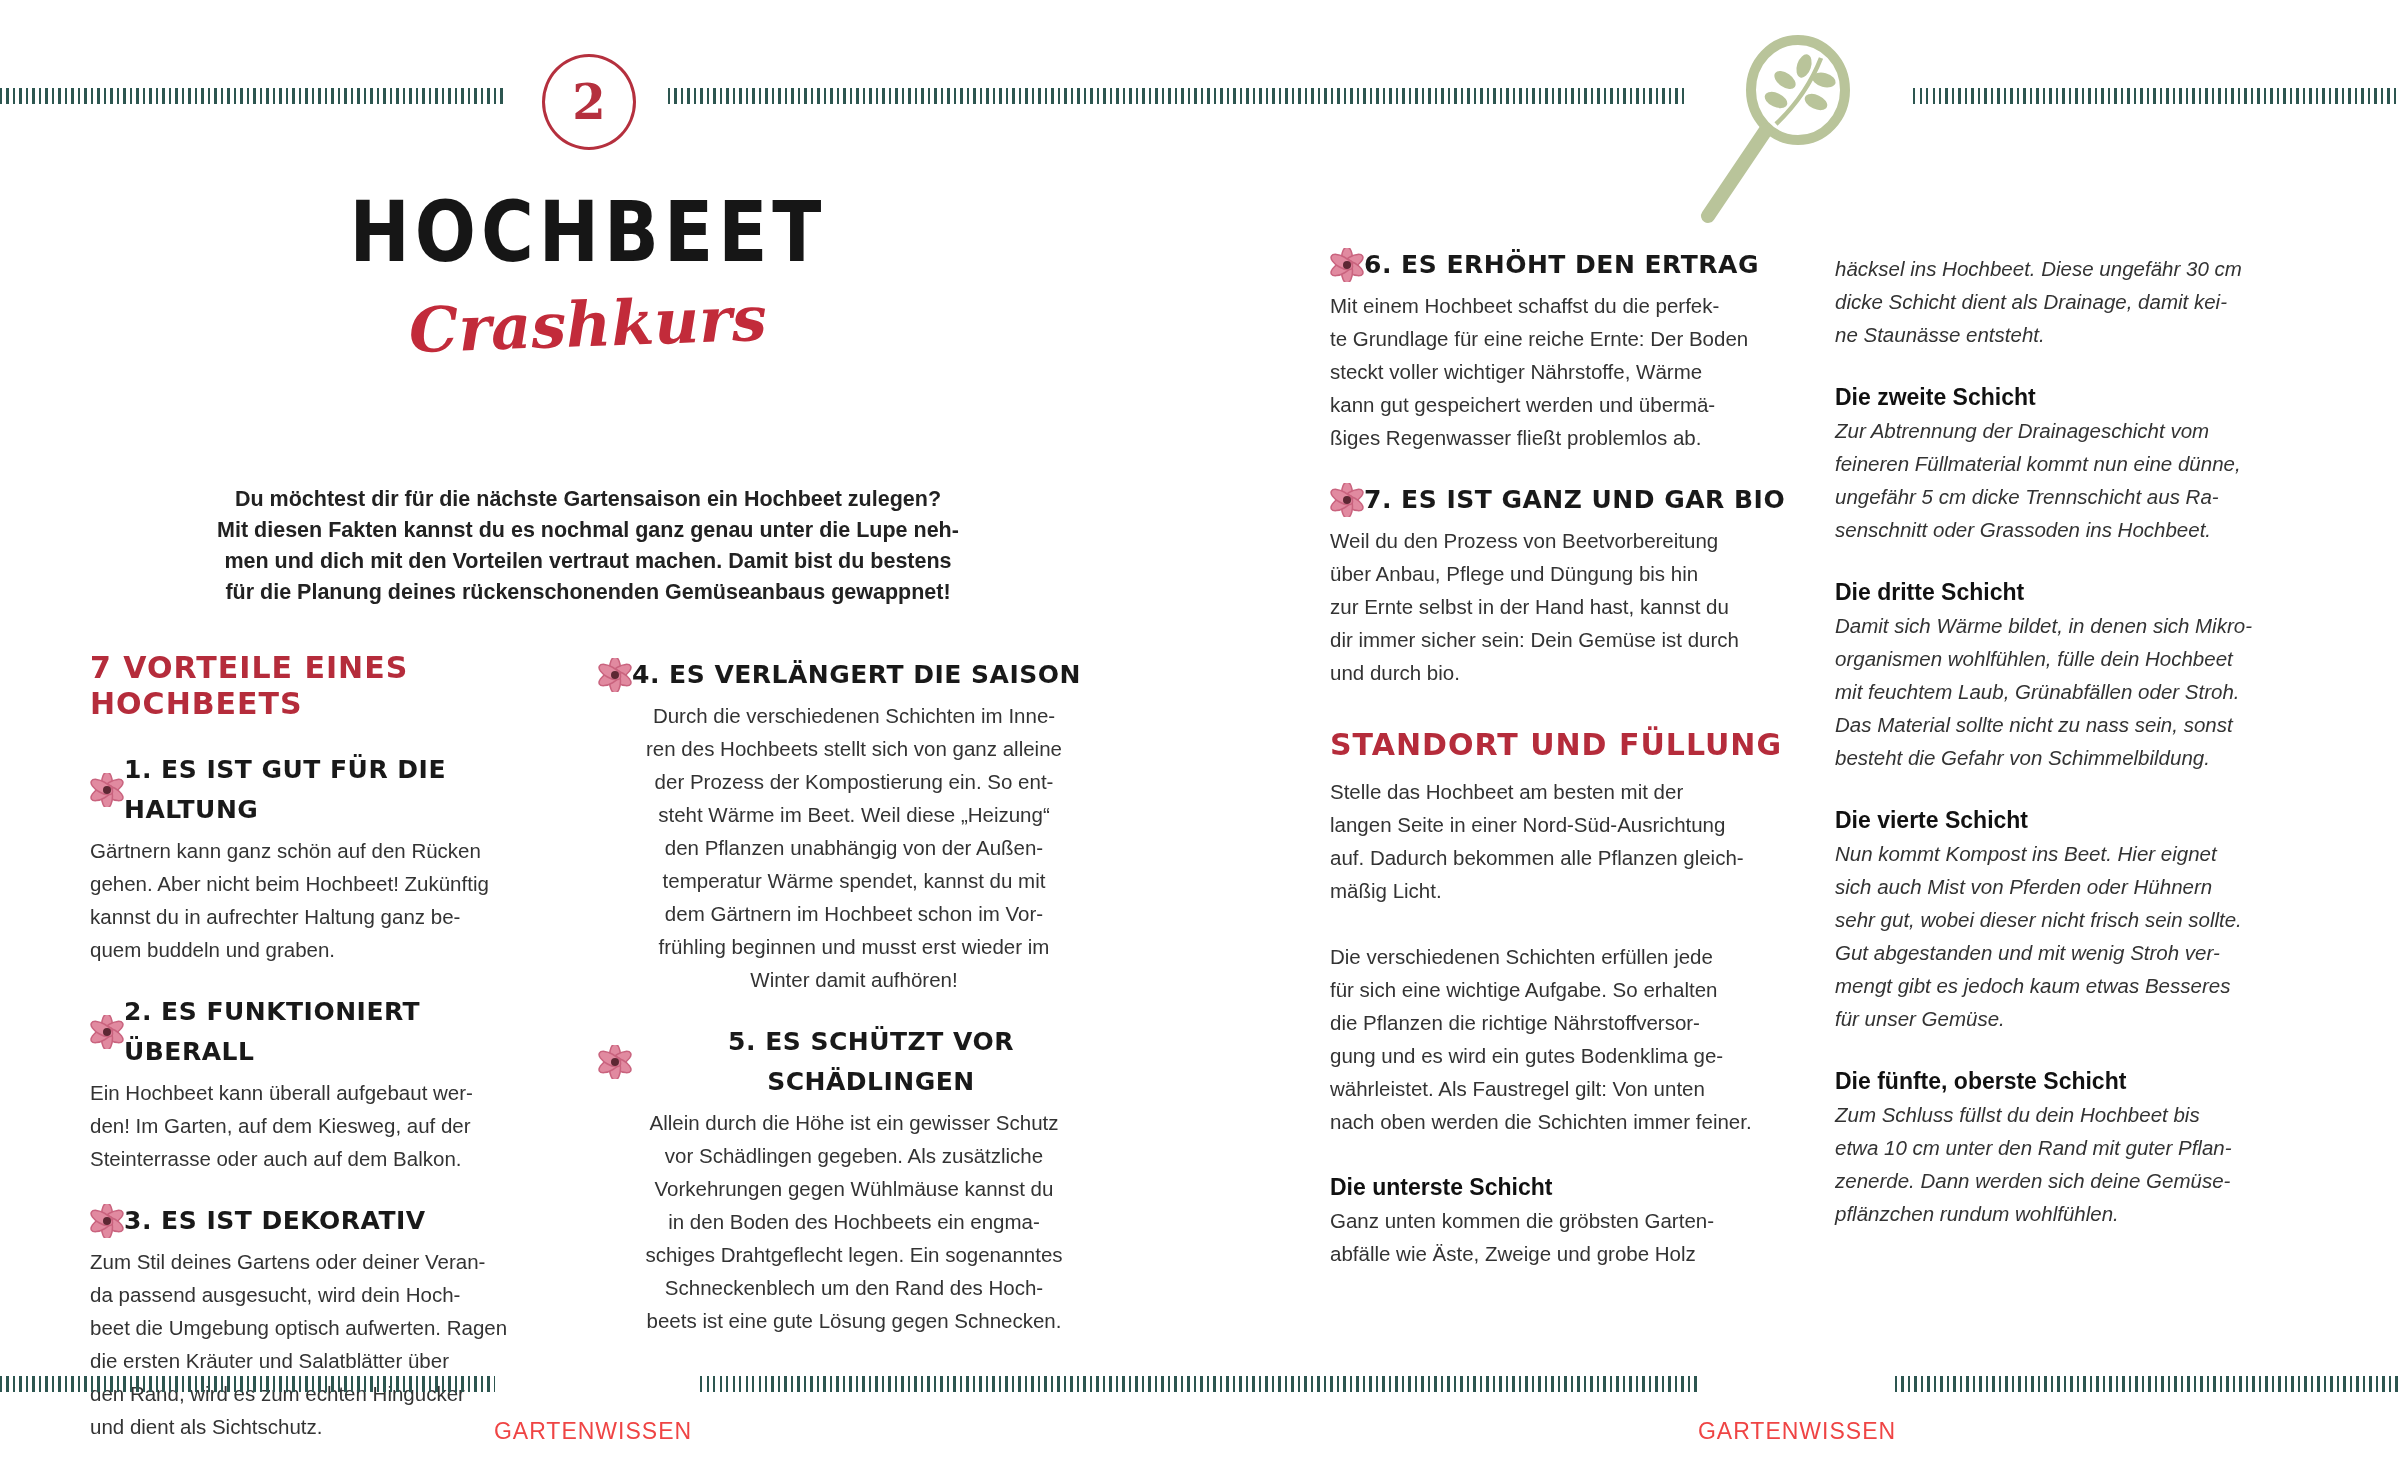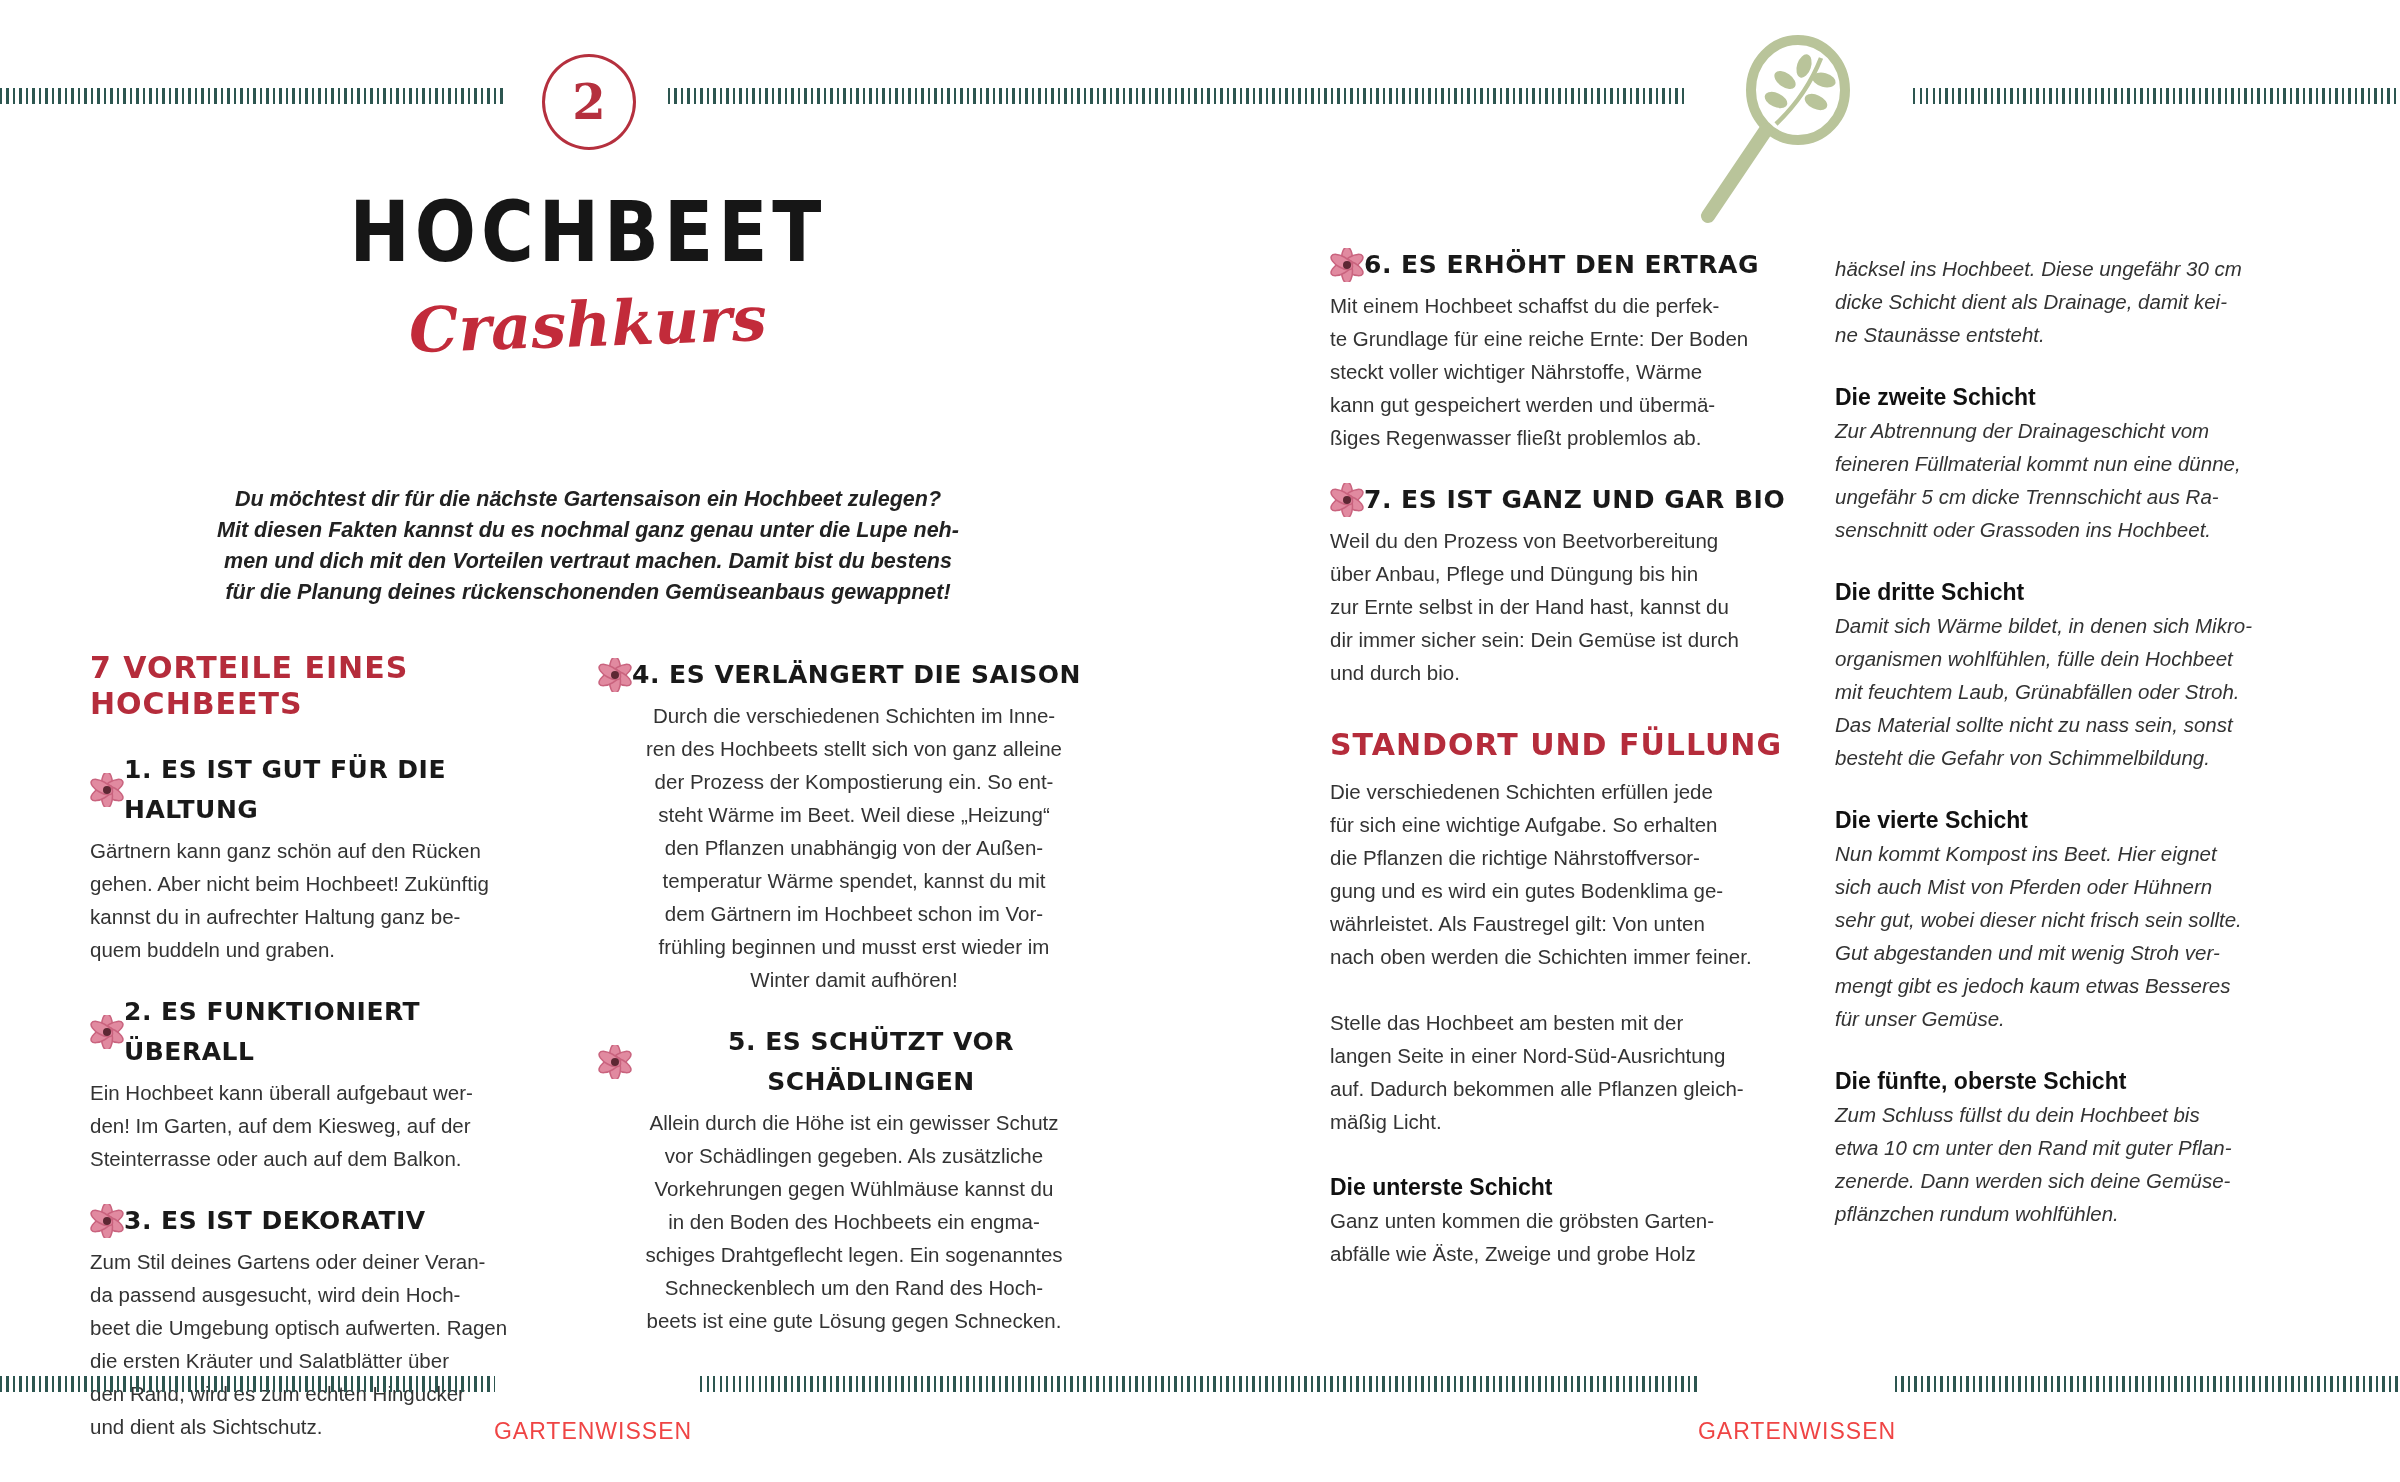--- a/index.html
+++ b/index.html
@@ -26,21 +26,21 @@
     font-size:72px;letter-spacing:5px;transform:scaleY(1.15);margin:0;line-height:1;
   }
   .sub-title{
     font-family:"DejaVu Serif",serif;font-style:italic;font-weight:700;
     color:#c22b3a;font-size:62px;line-height:1;margin-top:26px;
     transform:rotate(-2deg);display:inline-block;
   }
   
   .intro{
     position:absolute;left:178px;top:462px;width:820px;text-align:center;
-    font-size:21.5px;line-height:31px;font-weight:bold;font-style:italic;color:#222;
+    font-size:21.5px;line-height:31px;font-weight:bold;color:#222;
     white-space:pre-line;
   }
   
   .col{position:absolute;}
   .col-a{left:90px;top:650px;width:462px;}
   .col-b{left:598px;top:655px;width:512px;text-align:center;}
   .col-c{left:1330px;top:245px;width:500px;}
   .col-d{left:1835px;top:252px;width:500px;}
   .red-header{
     font-family:"DejaVu Sans",sans-serif;font-weight:700;color:#b52c3b;
@@ -224,30 +224,30 @@
         <span>7. ES IST GANZ UND GAR BIO</span>
       </div>
       <p class="body">Weil du den Prozess von Beetvorbereitung
 über Anbau, Pflege und Düngung bis hin
 zur Ernte selbst in der Hand hast, kannst du
 dir immer sicher sein: Dein Gemüse ist durch
 und durch bio.</p>
     </div>
 
     <h2 class="red-header standort">STANDORT UND FÜLLUNG</h2>
+    <p class="body para">Stelle das Hochbeet am besten mit der
+langen Seite in einer Nord-Süd-Ausrichtung
+auf. Dadurch bekommen alle Pflanzen gleich-
+mäßig Licht.</p>
     <p class="body para">Die verschiedenen Schichten erfüllen jede
 für sich eine wichtige Aufgabe. So erhalten
 die Pflanzen die richtige Nährstoffversor-
 gung und es wird ein gutes Bodenklima ge-
 währleistet. Als Faustregel gilt: Von unten
 nach oben werden die Schichten immer feiner.</p>
-    <p class="body para">Stelle das Hochbeet am besten mit der
-langen Seite in einer Nord-Süd-Ausrichtung
-auf. Dadurch bekommen alle Pflanzen gleich-
-mäßig Licht.</p>
 
     <p class="layer-head">Die unterste Schicht</p>
     <p class="body">Ganz unten kommen die gröbsten Garten-
 abfälle wie Äste, Zweige und grobe Holz</p>
   </div>
 
   <div class="col col-d">
     <p class="body layer-body">häcksel ins Hochbeet. Diese ungefähr 30 cm
 dicke Schicht dient als Drainage, damit kei-
 ne Staunässe entsteht.</p>

